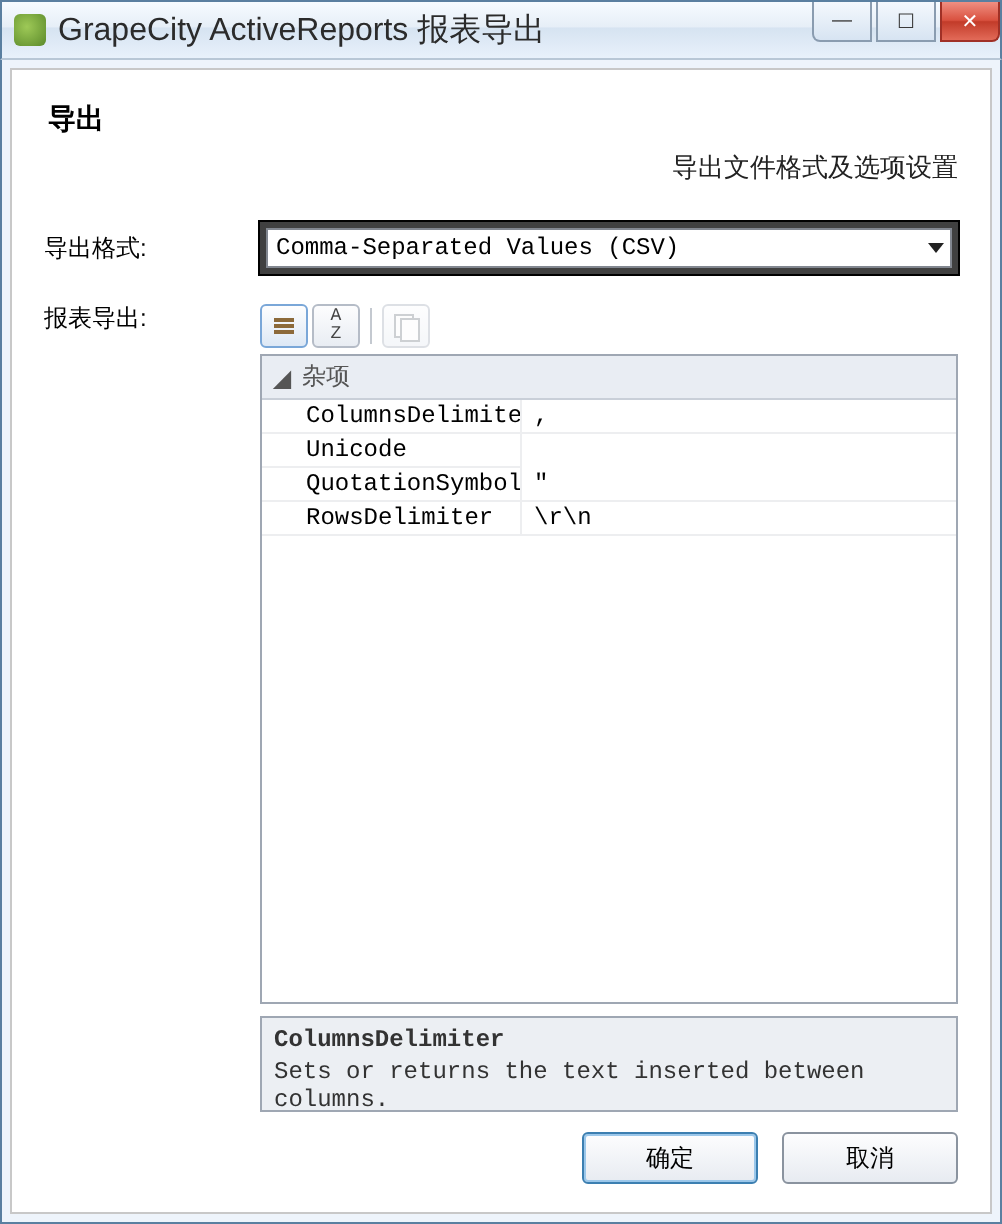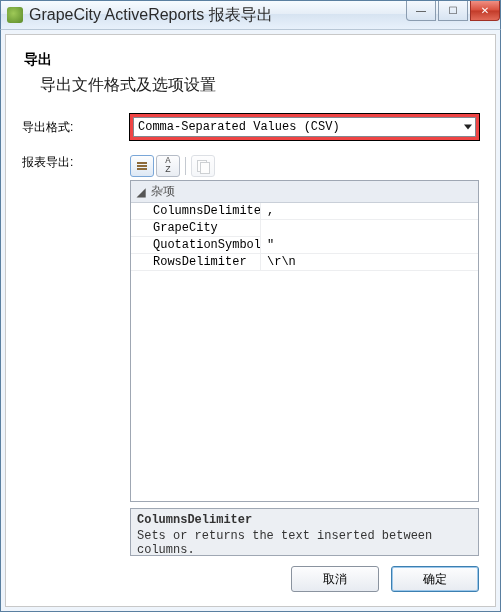--- a/index.html
+++ b/index.html
@@ -57,28 +57,28 @@
     background: #eef4fb;
   }
   .inner {
     background:#fff;
     border:1px solid #c8c8c8;
     height: 100%;
     padding: 12px 16px 14px 16px;
     display:flex; flex-direction:column;
   }
   .inner h2 { font-size:14px; font-weight:bold; margin:4px 0 6px 2px; }
-  .sub { font-size:16px; margin: 0 0 18px 18px; color:#222; }
+  .sub { font-size:13px; margin: 0 0 18px 18px; color:#222;text-align:right; }
 
   .form-area { flex:1; display:flex; flex-direction:column; }
   .row { display:flex; align-items:center; margin-bottom:14px; }
   .row .lbl { width:108px; padding-left:0; color:#000; }
   .combo-wrap {
     flex:1;
-    border: 3px solid #ef4444;
+    border: 3px solid #404040;
     outline: 1px solid #000;
     padding:0;
   }
   .combo {
     width:100%;
     height:20px;
     border:1px solid #828790;
     background:#fff;
     font-family: "Courier New", monospace;
     font-size:12px;
@@ -238,21 +238,21 @@
             <div class="cat-header">
               <span class="toggle">◢</span>
               <span>杂项</span>
             </div>
             <div class="prop-rows" id="prop-rows">
                 <div class="prow">
                   <div class="pcell-name">ColumnsDelimiter</div>
                   <div class="pcell-val">,</div>
                 </div>
                 <div class="prow">
-                  <div class="pcell-name">GrapeCity</div>
+                  <div class="pcell-name">Unicode</div>
                 </div>
                 <div class="prow">
                   <div class="pcell-name">QuotationSymbol</div>
                   <div class="pcell-val">"</div>
                 </div>
                 <div class="prow">
                   <div class="pcell-name">RowsDelimiter</div>
                   <div class="pcell-val">\r\n</div>
                 </div>
               </div>
@@ -260,18 +260,18 @@
 
           <div class="desc-box">
             <span class="dname">ColumnsDelimiter</span>
             <span>Sets or returns the text inserted between columns.</span>
           </div>
         </div>
       </div>
     </div>
 
     <div class="btn-row">
+      <div class="btn default">确定</div>
       <div class="btn">取消</div>
-      <div class="btn default">确定</div>
     </div>
 
   </div>
 </div>
 
 </body></html>

